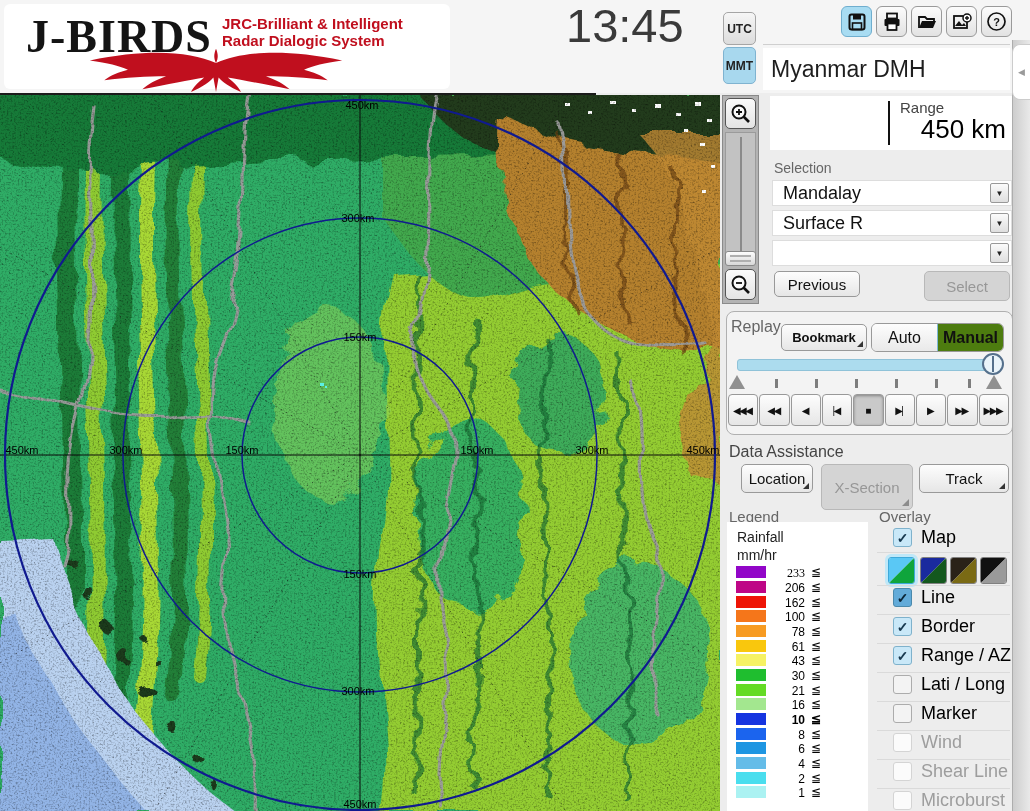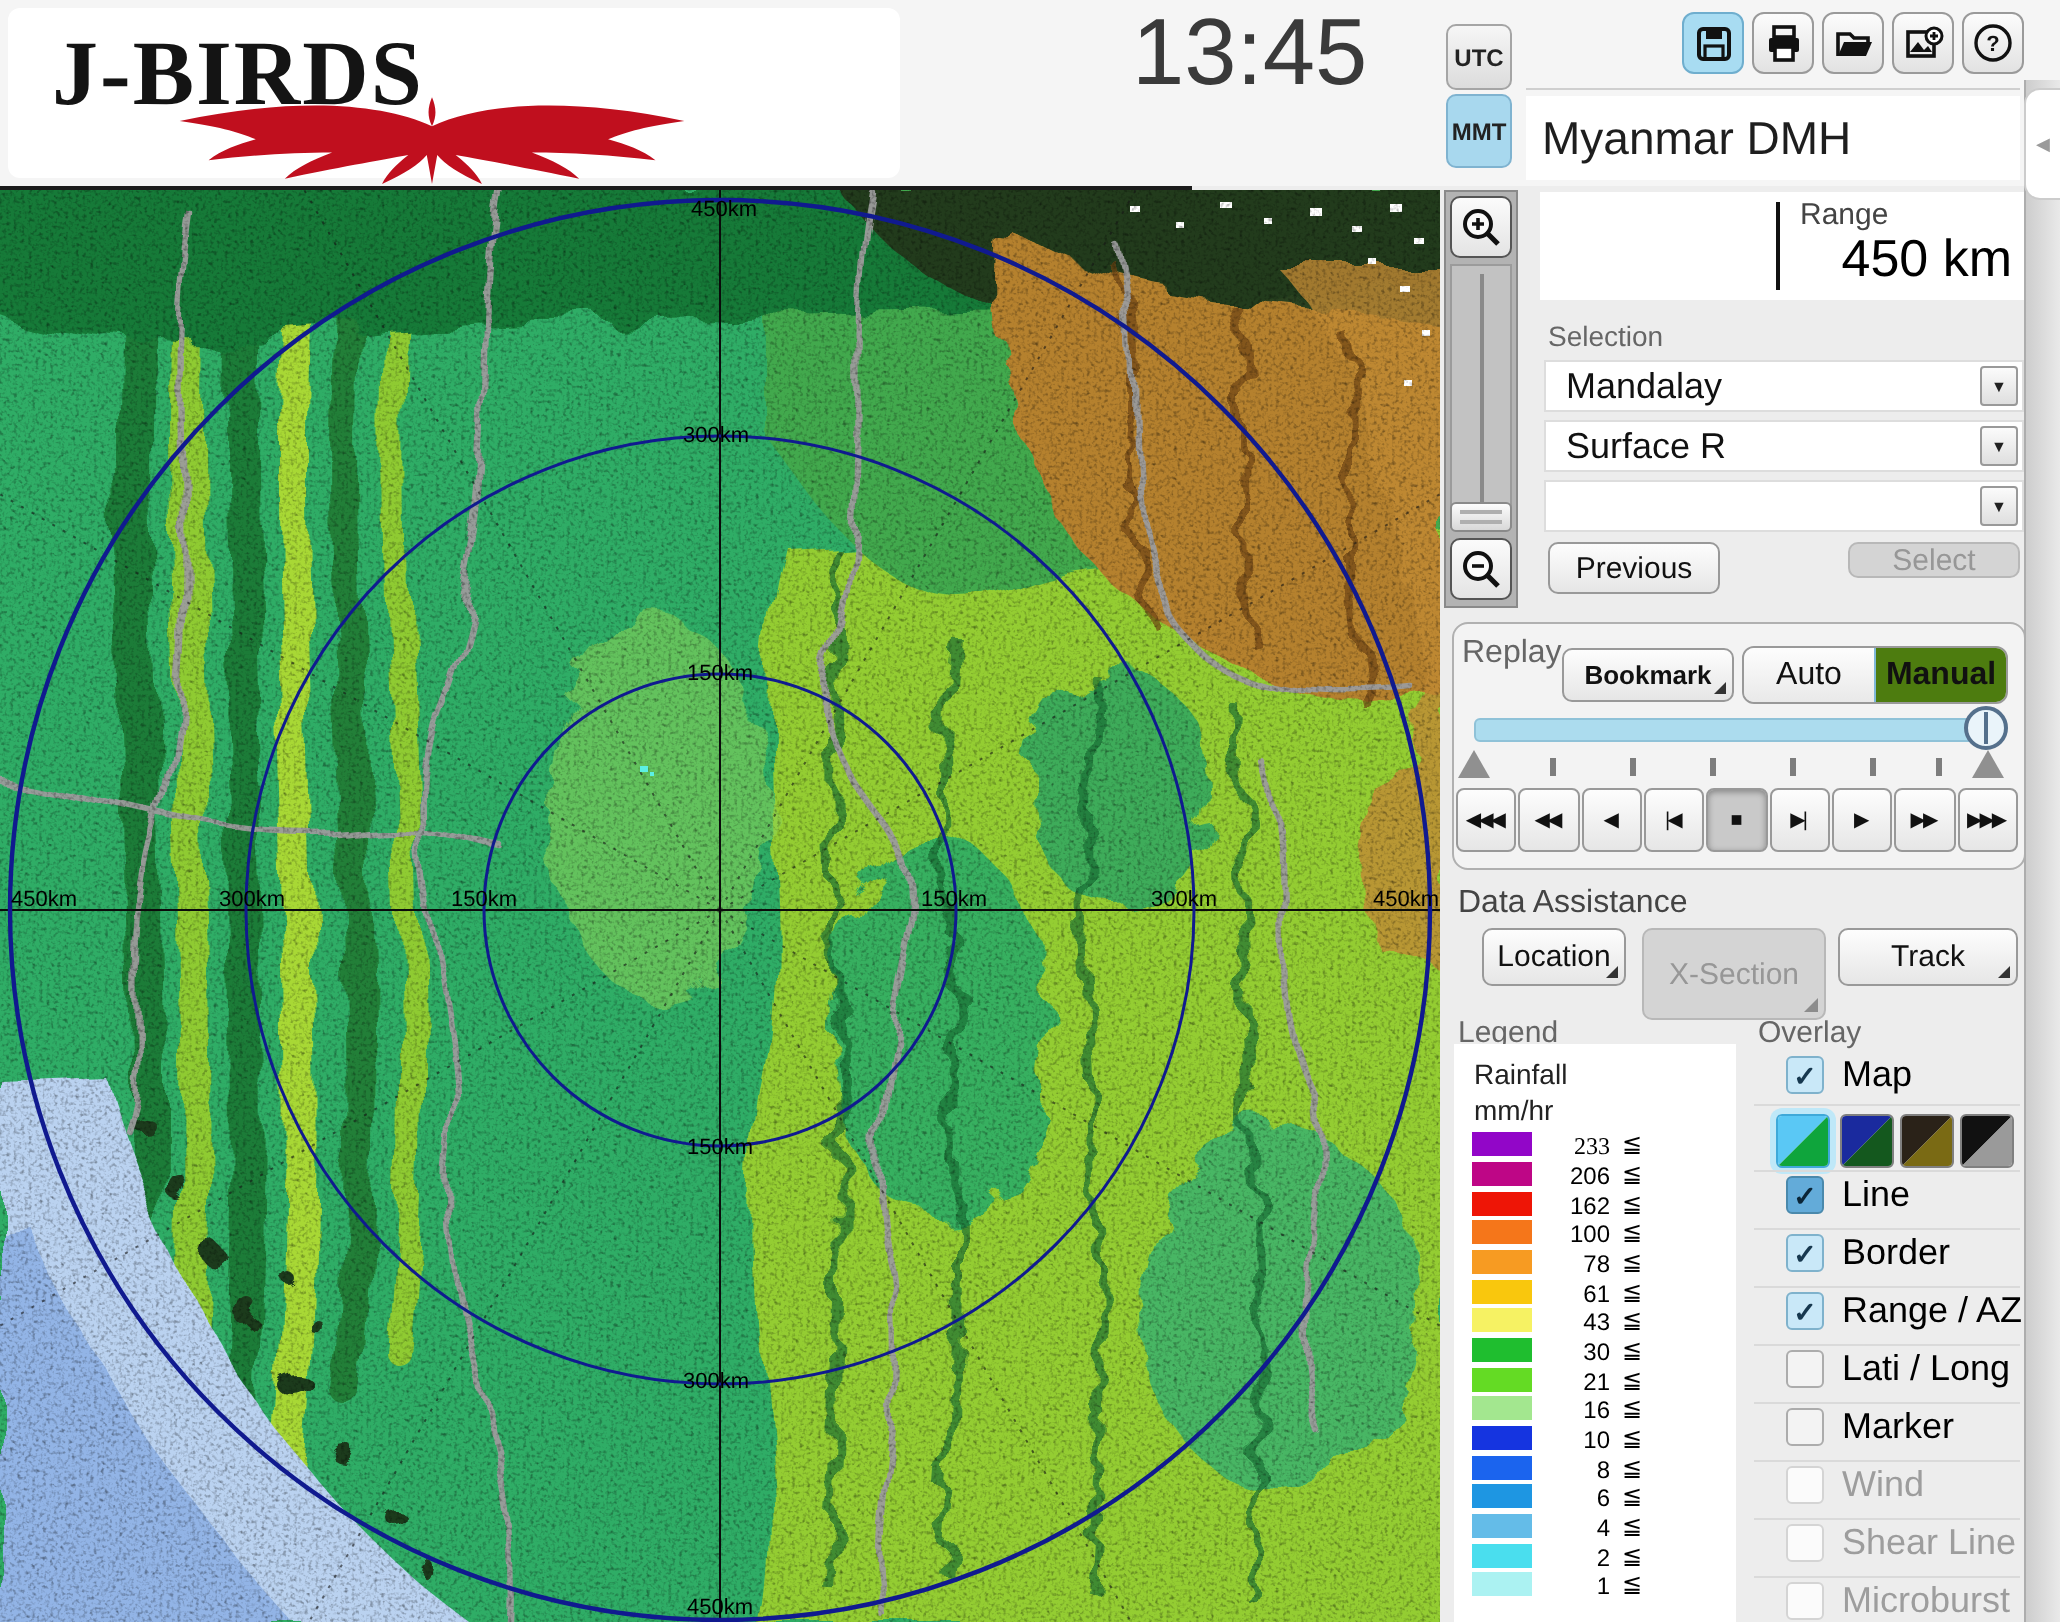--- a/index.html
+++ b/index.html
@@ -99,20 +99,24 @@
             display:flex;align-items:center;justify-content:center;font-size:9px;color:#9A9A9A;box-sizing:border-box;}
 </style>
 </head>
 <body>
 
 <div class="app">
 
   <div class="header">
     <div class="logo-card">
       <span class="logo-title">J-BIRDS</span>
+      <div class="logo-sub">
+        <div>JRC-Brilliant &amp; Intelligent</div>
+        <div>Radar  Dialogic  System</div>
+      </div>
       <svg class="eagle" width="400" height="46" viewBox="0 0 400 70">
         <path fill="#C00F1E" d="M200,26 C196,18 197,11 200,4 C203,11 204,18 200,26
           C160,8 95,4 8,22 C36,26 52,30 66,36 C52,40 40,44 30,52 C62,48 96,46 124,46
           C108,52 96,58 88,66 C126,58 160,52 182,48 C172,56 166,62 162,70 C180,62 190,55 196,48
           L200,70 L204,48 C210,55 220,62 238,70 C234,62 228,56 218,48 C240,52 274,58 312,66
           C304,58 292,52 276,46 C304,46 338,48 370,52 C360,44 348,40 334,36 C348,30 364,26 392,22
           C305,4 240,8 200,26 Z"></path>
       </svg>
     </div>
 
@@ -349,21 +353,21 @@
   <div class="dd-field" style="top:210px;">
     <span class="txt">Surface R</span>
     <div class="dd-arrow">▼</div>
   </div>
   <div class="dd-field" style="top:240px;">
     <span class="txt"></span>
     <div class="dd-arrow">▼</div>
   </div>
 
   <div class="btn" style="left:774px;top:271px;width:86px;height:26px;">Previous</div>
-  <div class="btn disabled" style="left:924px;top:271px;width:86px;height:18px;">Select</div>
+  <div class="btn disabled" style="left:924px;top:271px;width:86px;height:30px;">Select</div>
 
   <div class="replay-group"></div>
   <span class="replay-label">Replay</span>
   <div class="btn" style="left:781px;top:324px;width:86px;height:27px;font-size:13px;font-weight:bold;">
     <span>Bookmark</span>
     <div class="grip dark"></div>
   </div>
   <div class="automan">
     <div class="half">Auto</div>
     <div class="half sel">Manual</div>
@@ -457,21 +461,21 @@
     <div class="lrow" style="top:162px;">
         <span class="lsw" style="background-color: rgb(100, 219, 36);"></span>
         <span class="lval">21</span>
         <span class="lop">≦</span>
       </div>
     <div class="lrow" style="top:176px;">
         <span class="lsw" style="background-color: rgb(163, 231, 143);"></span>
         <span class="lval">16</span>
         <span class="lop">≦</span>
       </div>
-    <div class="lrow" style="top:191px;">
+    <div class="lrow" style="top:191px;font-weight:bold;">
         <span class="lsw" style="background-color: rgb(21, 52, 224);"></span>
         <span class="lval">10</span>
         <span class="lop">≦</span>
       </div>
     <div class="lrow" style="top:206px;">
         <span class="lsw" style="background-color: rgb(27, 100, 238);"></span>
         <span class="lval">8</span>
         <span class="lop">≦</span>
       </div>
     <div class="lrow" style="top:220px;">

